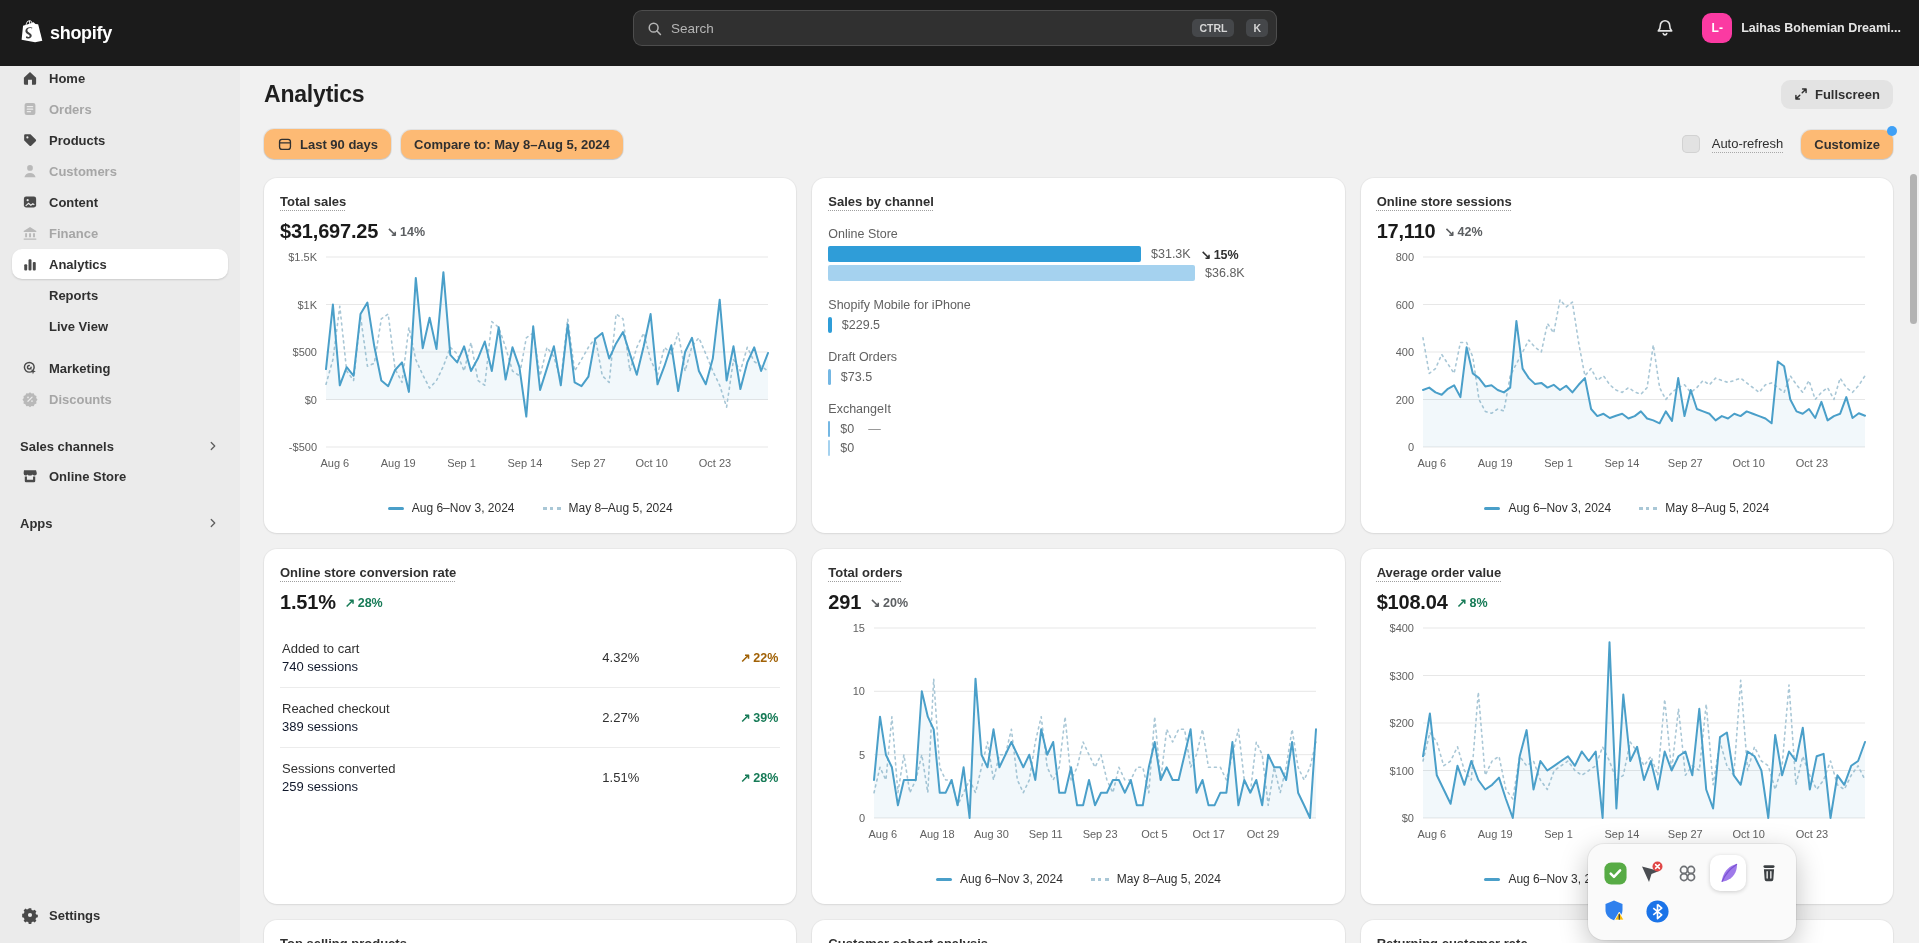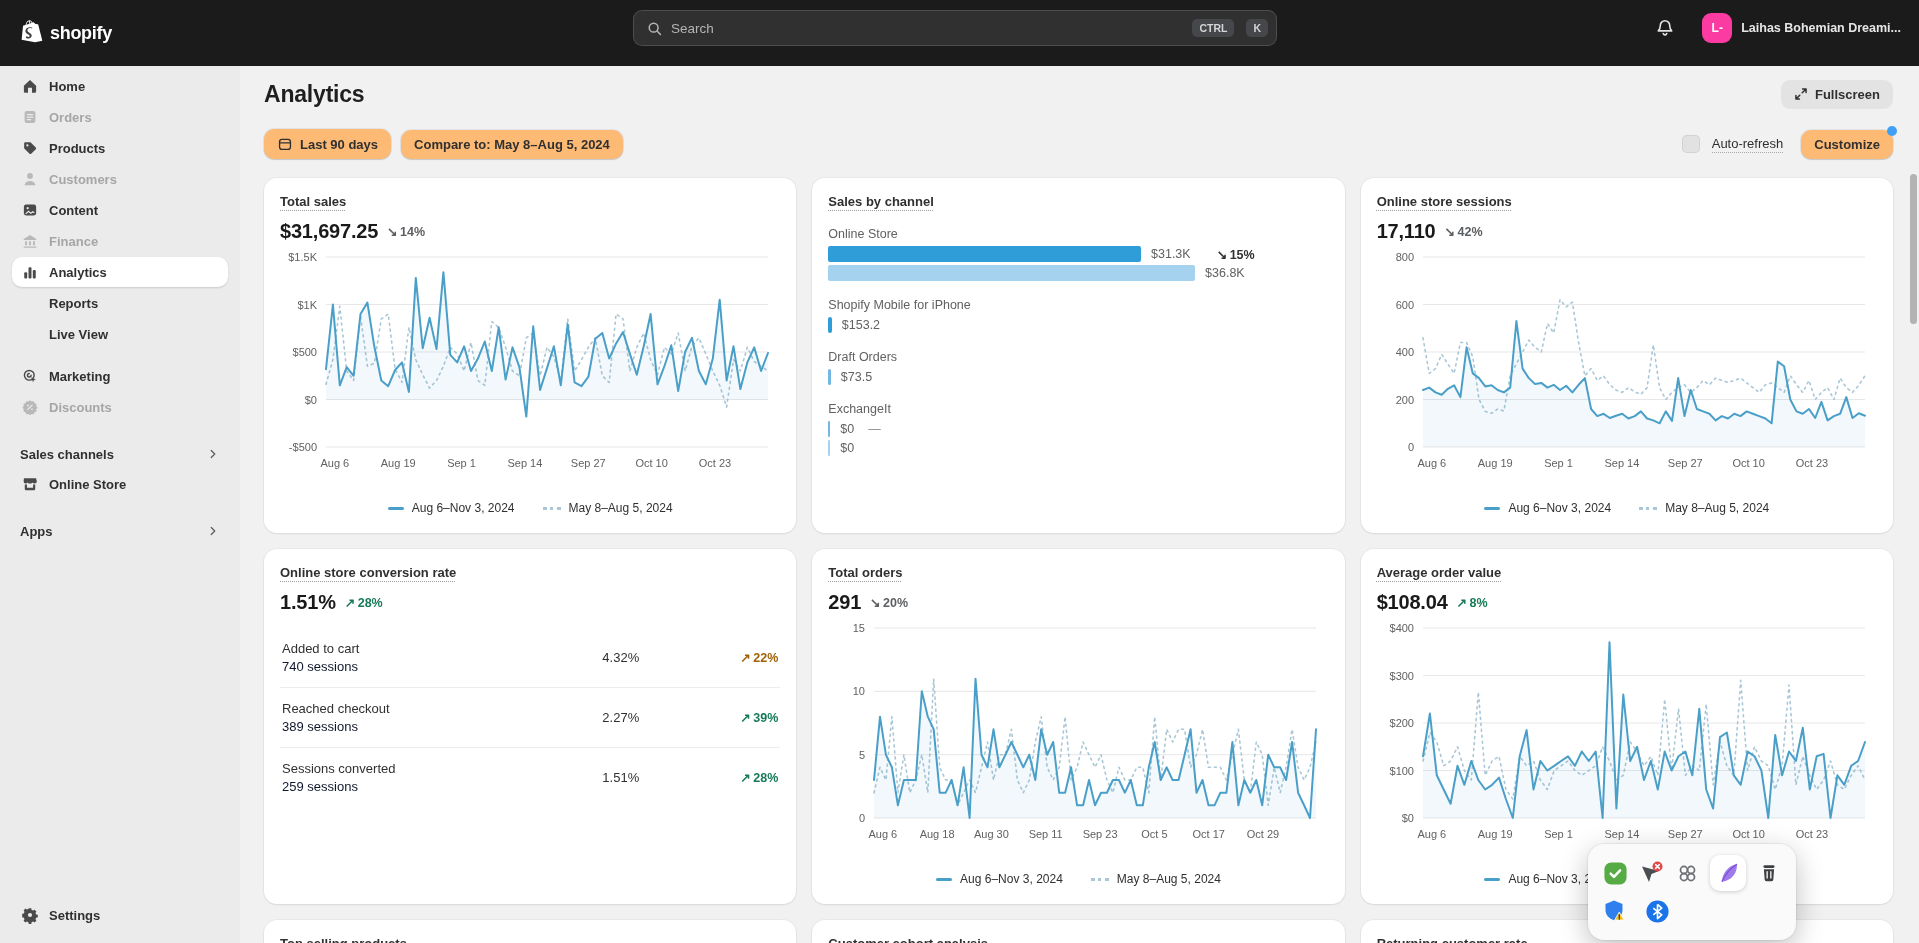--- a/index.html
+++ b/index.html
@@ -13,21 +13,21 @@
   .search { position:absolute; left:633px; top:10px; width:644px; height:36px; background:#303030; border:1px solid rgba(255,255,255,.14); border-radius:9px; display:flex; align-items:center; gap:8px; padding:0 8px 0 12px; cursor:text; }
   .search-ph { color:#b5b5b5; font-size:13.5px; flex:1; }
   .kbd { background:#45474a; color:#d6d6d6; font-size:10.5px; font-weight:700; border-radius:5px; padding:3px 7px; margin-left:4px; }
   .top-right { position:absolute; right:12px; top:0; height:56px; display:flex; align-items:center; gap:14px; }
   .bell-btn { width:34px; height:34px; border-radius:9px; display:flex; align-items:center; justify-content:center; cursor:pointer; }
   .account { display:flex; align-items:center; gap:9px; padding:4px 6px; border-radius:9px; cursor:pointer; }
   .avatar { width:30px; height:30px; border-radius:9px; display:flex; align-items:center; justify-content:center; color:#fff; font-size:12px; font-weight:700; }
   .store-name { color:#e6e6e6; font-size:12.5px; font-weight:650; max-width:175px; white-space:nowrap; overflow:hidden; text-overflow:ellipsis; }
 
   
-  .sidebar { position:absolute; top:56px; left:0; bottom:0; width:240px; background:#ebebeb; padding:14px 12px 12px; }
+  .sidebar { position:absolute; top:48px; left:0; bottom:0; width:240px; background:#ebebeb; padding:14px 12px 12px; }
   .sn { display:flex; align-items:center; gap:9px; height:30px; padding:0 8px; border-radius:10px; font-size:13px; font-weight:650; color:#303030; margin:1px 0; cursor:pointer; }
   .sn .ic { width:20px; height:20px; display:flex; align-items:center; justify-content:center; color:#4a4a4a; }
   .sn.disabled { color:#a6a6a6; } .sn.disabled .ic { color:#b9b9b9; }
   .sn.active { background:#fff; box-shadow:0 1px 2px rgba(0,0,0,.14); }
   .sn.sub { padding-left:37px; font-weight:550; }
   .sn.gap { margin-top:12px; }
   .sec-h { display:flex; align-items:center; justify-content:space-between; padding:0 8px; height:28px; margin-top:18px; font-size:13px; font-weight:650; color:#303030; cursor:pointer; }
   .sec-h .chev { color:#5e5e5e; display:flex; }
   .settings-item { position:absolute; bottom:12px; left:12px; right:12px; }
 
@@ -57,21 +57,21 @@
   .leg-solid { width:16px; height:3px; border-radius:2px; }
   .leg-dot { width:18px; border-top:3px dotted; }
 
   
   .channels { margin-top:6px; }
   .ch-name { font-size:12.5px; color:#616161; margin:17px 0 5px; }
   .ch-name.first { margin-top:12px; }
   .bar-row { display:flex; align-items:center; gap:10px; margin-bottom:3px; }
   .bar { height:16px; border-radius:2px; }
   .bar-val { font-size:12.5px; color:#616161; white-space:nowrap; }
-  .bar-delta { font-size:12.5px; font-weight:650; color:#303030;margin-left:16px; }
+  .bar-delta { font-size:12.5px; font-weight:650; color:#303030; }
   .bar-dash { color:#8a8a8a; font-size:12.5px; margin-left:4px; }
 
   
   .frows { margin-top:14px; }
   .frow { display:grid; grid-template-columns:1fr 112px 64px; align-items:center; padding:13px 2px; border-bottom:1px solid #ececec; }
   .frow:last-child { border-bottom:none; }
   .f-label { font-size:13px; color:#303030; }
   .f-sub { font-size:13px; color:#0f172a; margin-top:3px; }
   .f-rate { font-size:13px; color:#303030; }
   .f-delta { font-size:12.5px; font-weight:650; text-align:right; }
@@ -346,21 +346,21 @@
             <span class="bar-val">$31.3K</span>
             <span class="bar-delta" style="color: rgb(48, 48, 48);">↘ 15%</span>
           </div>
           <div class="bar-row">
             <div class="bar" style="width: 73.3%; min-width: 2px; background: rgb(165, 210, 239);"></div>
             <span class="bar-val">$36.8K</span>
           </div>
           <div class="ch-name">Shopify Mobile for iPhone</div>
           <div class="bar-row">
             <div class="bar" style="width: 0.7%; min-width: 2px; background: rgb(47, 157, 216);"></div>
-            <span class="bar-val">$153.2</span>
+            <span class="bar-val">$229.5</span>
           </div>
           <div class="ch-name">Draft Orders</div>
           <div class="bar-row">
             <div class="bar" style="width: 0.5%; min-width: 2px; background: rgb(116, 183, 227);"></div>
             <span class="bar-val">$73.5</span>
           </div>
           <div class="ch-name">ExchangeIt</div>
           <div class="bar-row">
             <div class="bar" style="width: 0.4%; min-width: 2px; background: rgb(116, 183, 227);"></div>
             <span class="bar-val">$0</span>

